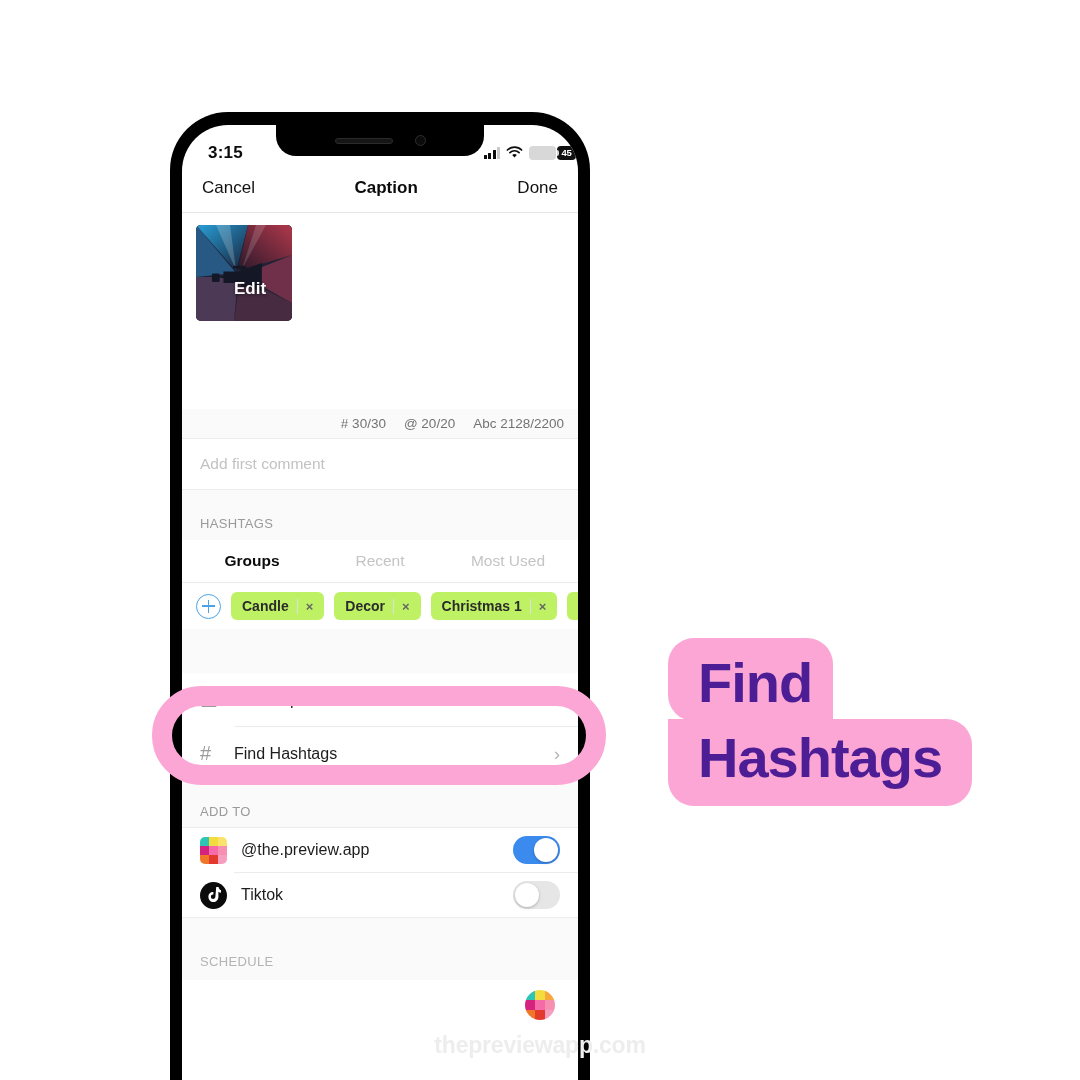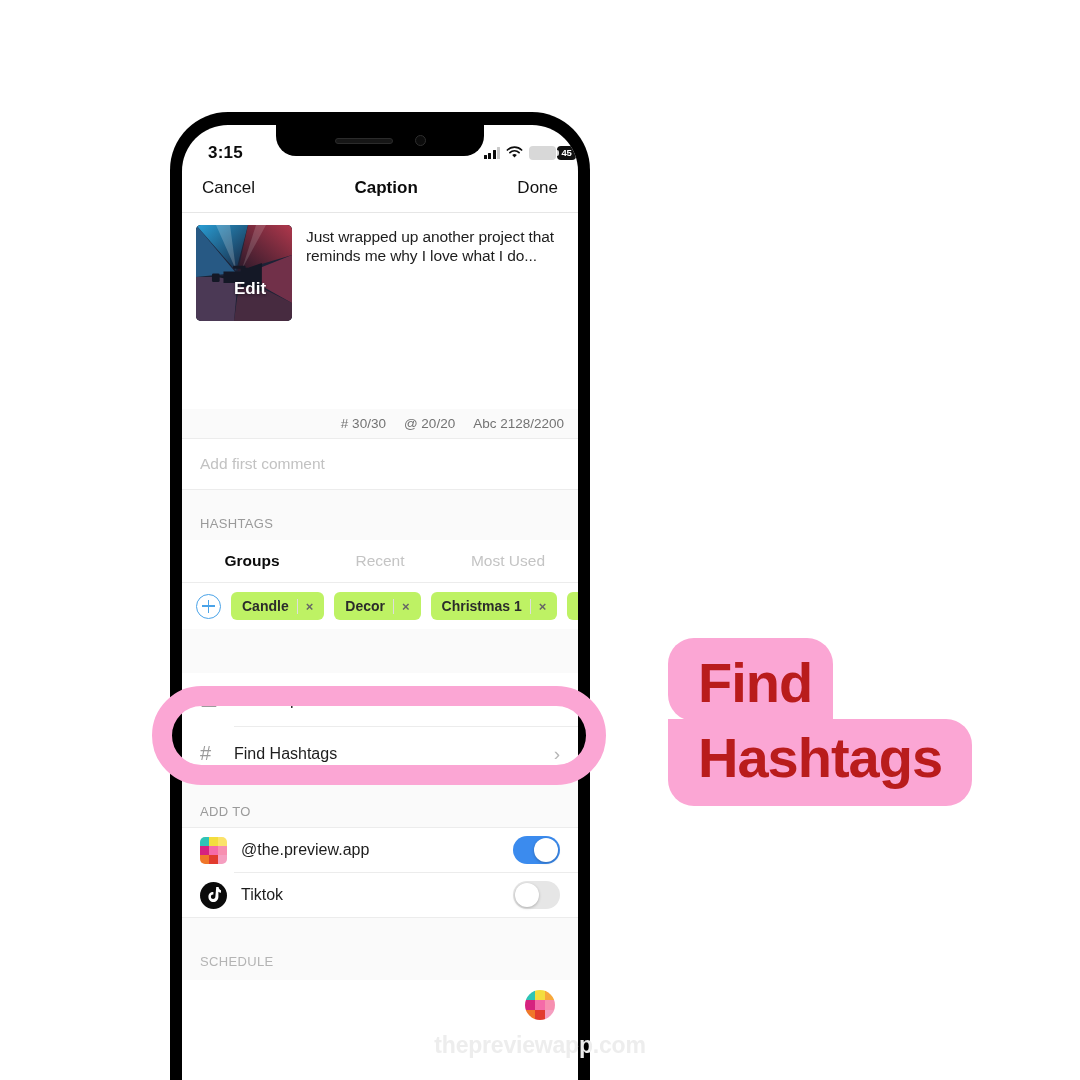--- a/index.html
+++ b/index.html
@@ -212,21 +212,21 @@
     position: absolute; left: 152px; top: 686px;
     width: 454px; height: 99px;
     border: 20px solid #fba6d4;
     border-radius: 52px;
     z-index: 60; pointer-events: none;
   }
 
   
   #callout { position: absolute; left: 668px; top: 638px; z-index: 20; }
   .callout-blk {
-    background: #fba6d4; color: #b91c1c; font-weight: 700;
+    background: #fba6d4; color: #4c1d95; font-weight: 700;
     display: flex; align-items: center;
   }
   .callout-top {
     border-radius: 26px 26px 0 26px;
     padding: 12px 30px 6px 30px;
     font-size: 56px; letter-spacing: -1px;
     width: 165px;
   }
   .callout-bot {
     border-radius: 0 26px 26px 26px;
@@ -315,21 +315,20 @@
             <polygon points="20,0 34,0 40,45" fill="#ffffff" opacity=".20"></polygon>
             <polygon points="60,0 70,0 46,44" fill="#ffffff" opacity=".15"></polygon>
           </svg>
           <svg class="cam-sil" viewBox="0 0 64 36">
             <path d="M2 16 h10 v-5 h18 v-4 h8 l14 -5 v30 l-14 -5 h-8 v-4 h-18 v-5 z" fill="#141826"></path>
             <rect x="22" y="5" width="13" height="3" rx="1" fill="#141826"></rect>
             <rect x="0" y="13" width="8" height="9" rx="1.5" fill="#141826"></rect>
           </svg>
           <div class="edit">Edit</div>
         </div>
-        <div class="caption-text">Just wrapped up another project that reminds me why I love what I do...</div>
       </div>
 
       <div class="counters">
         <span># 30/30</span>
         <span>@ 20/20</span>
         <span>Abc 2128/2200</span>
       </div>
       <div class="hr-light"></div>
 
       <div class="comment-row">Add first comment</div>

